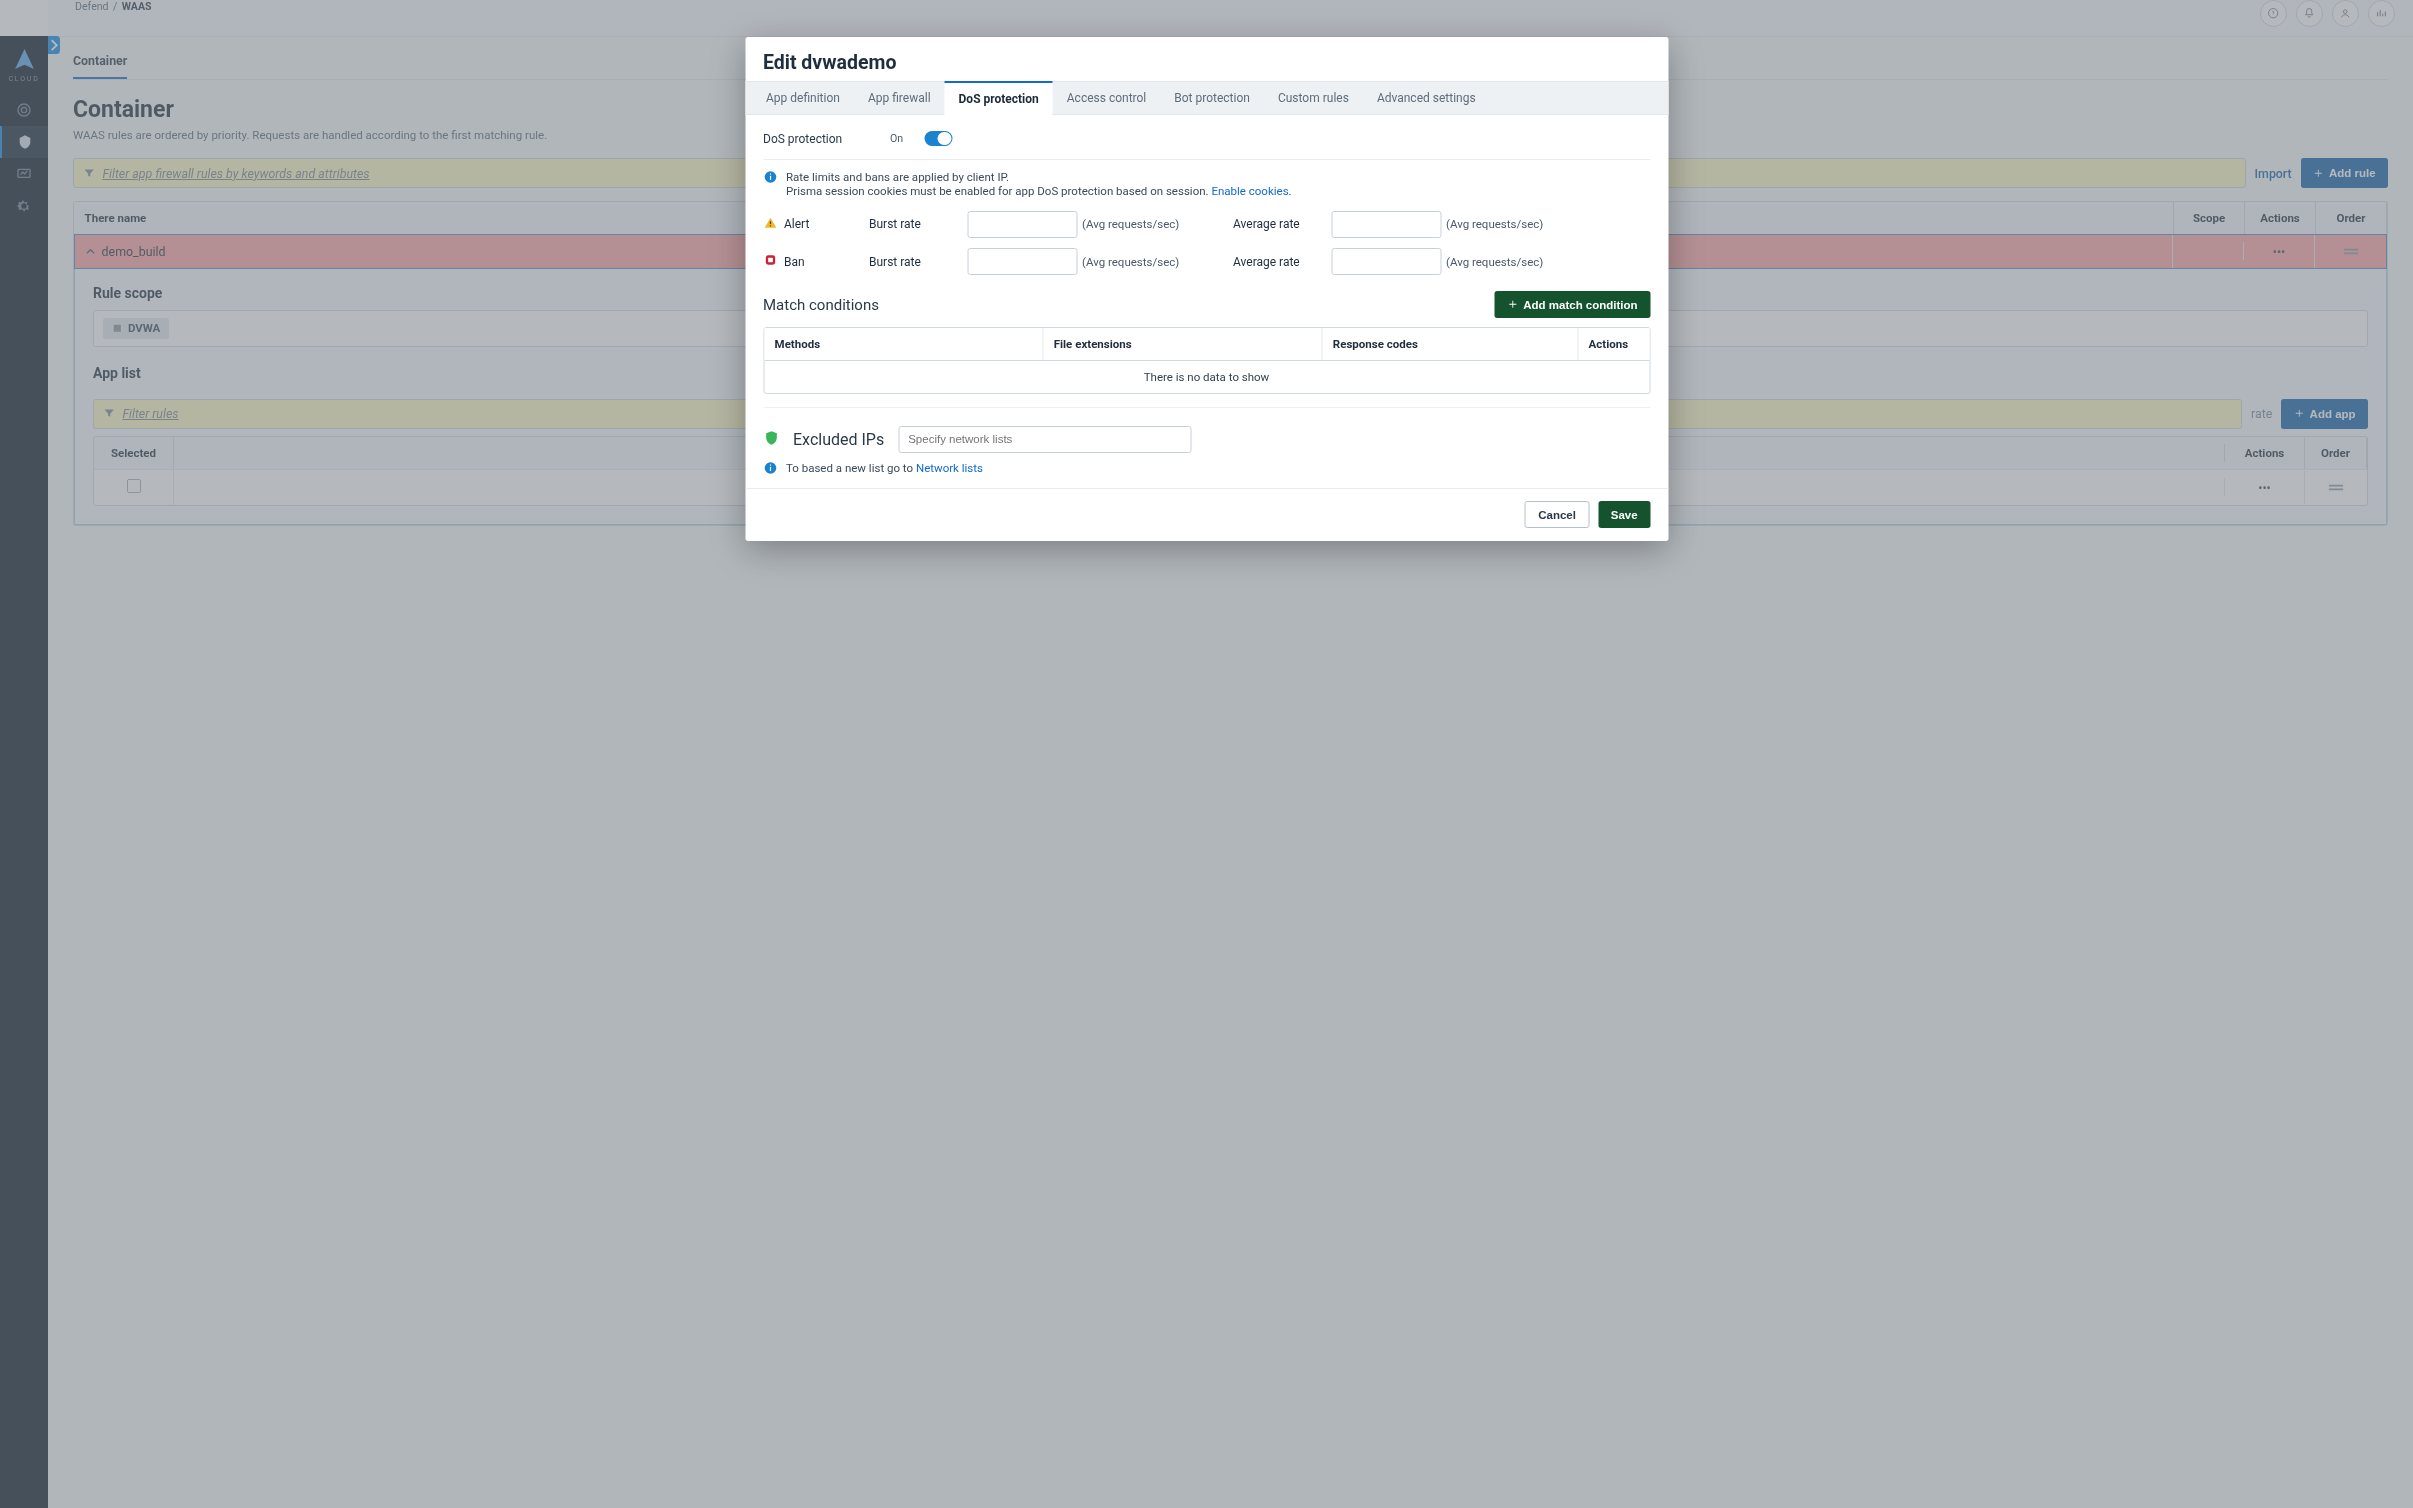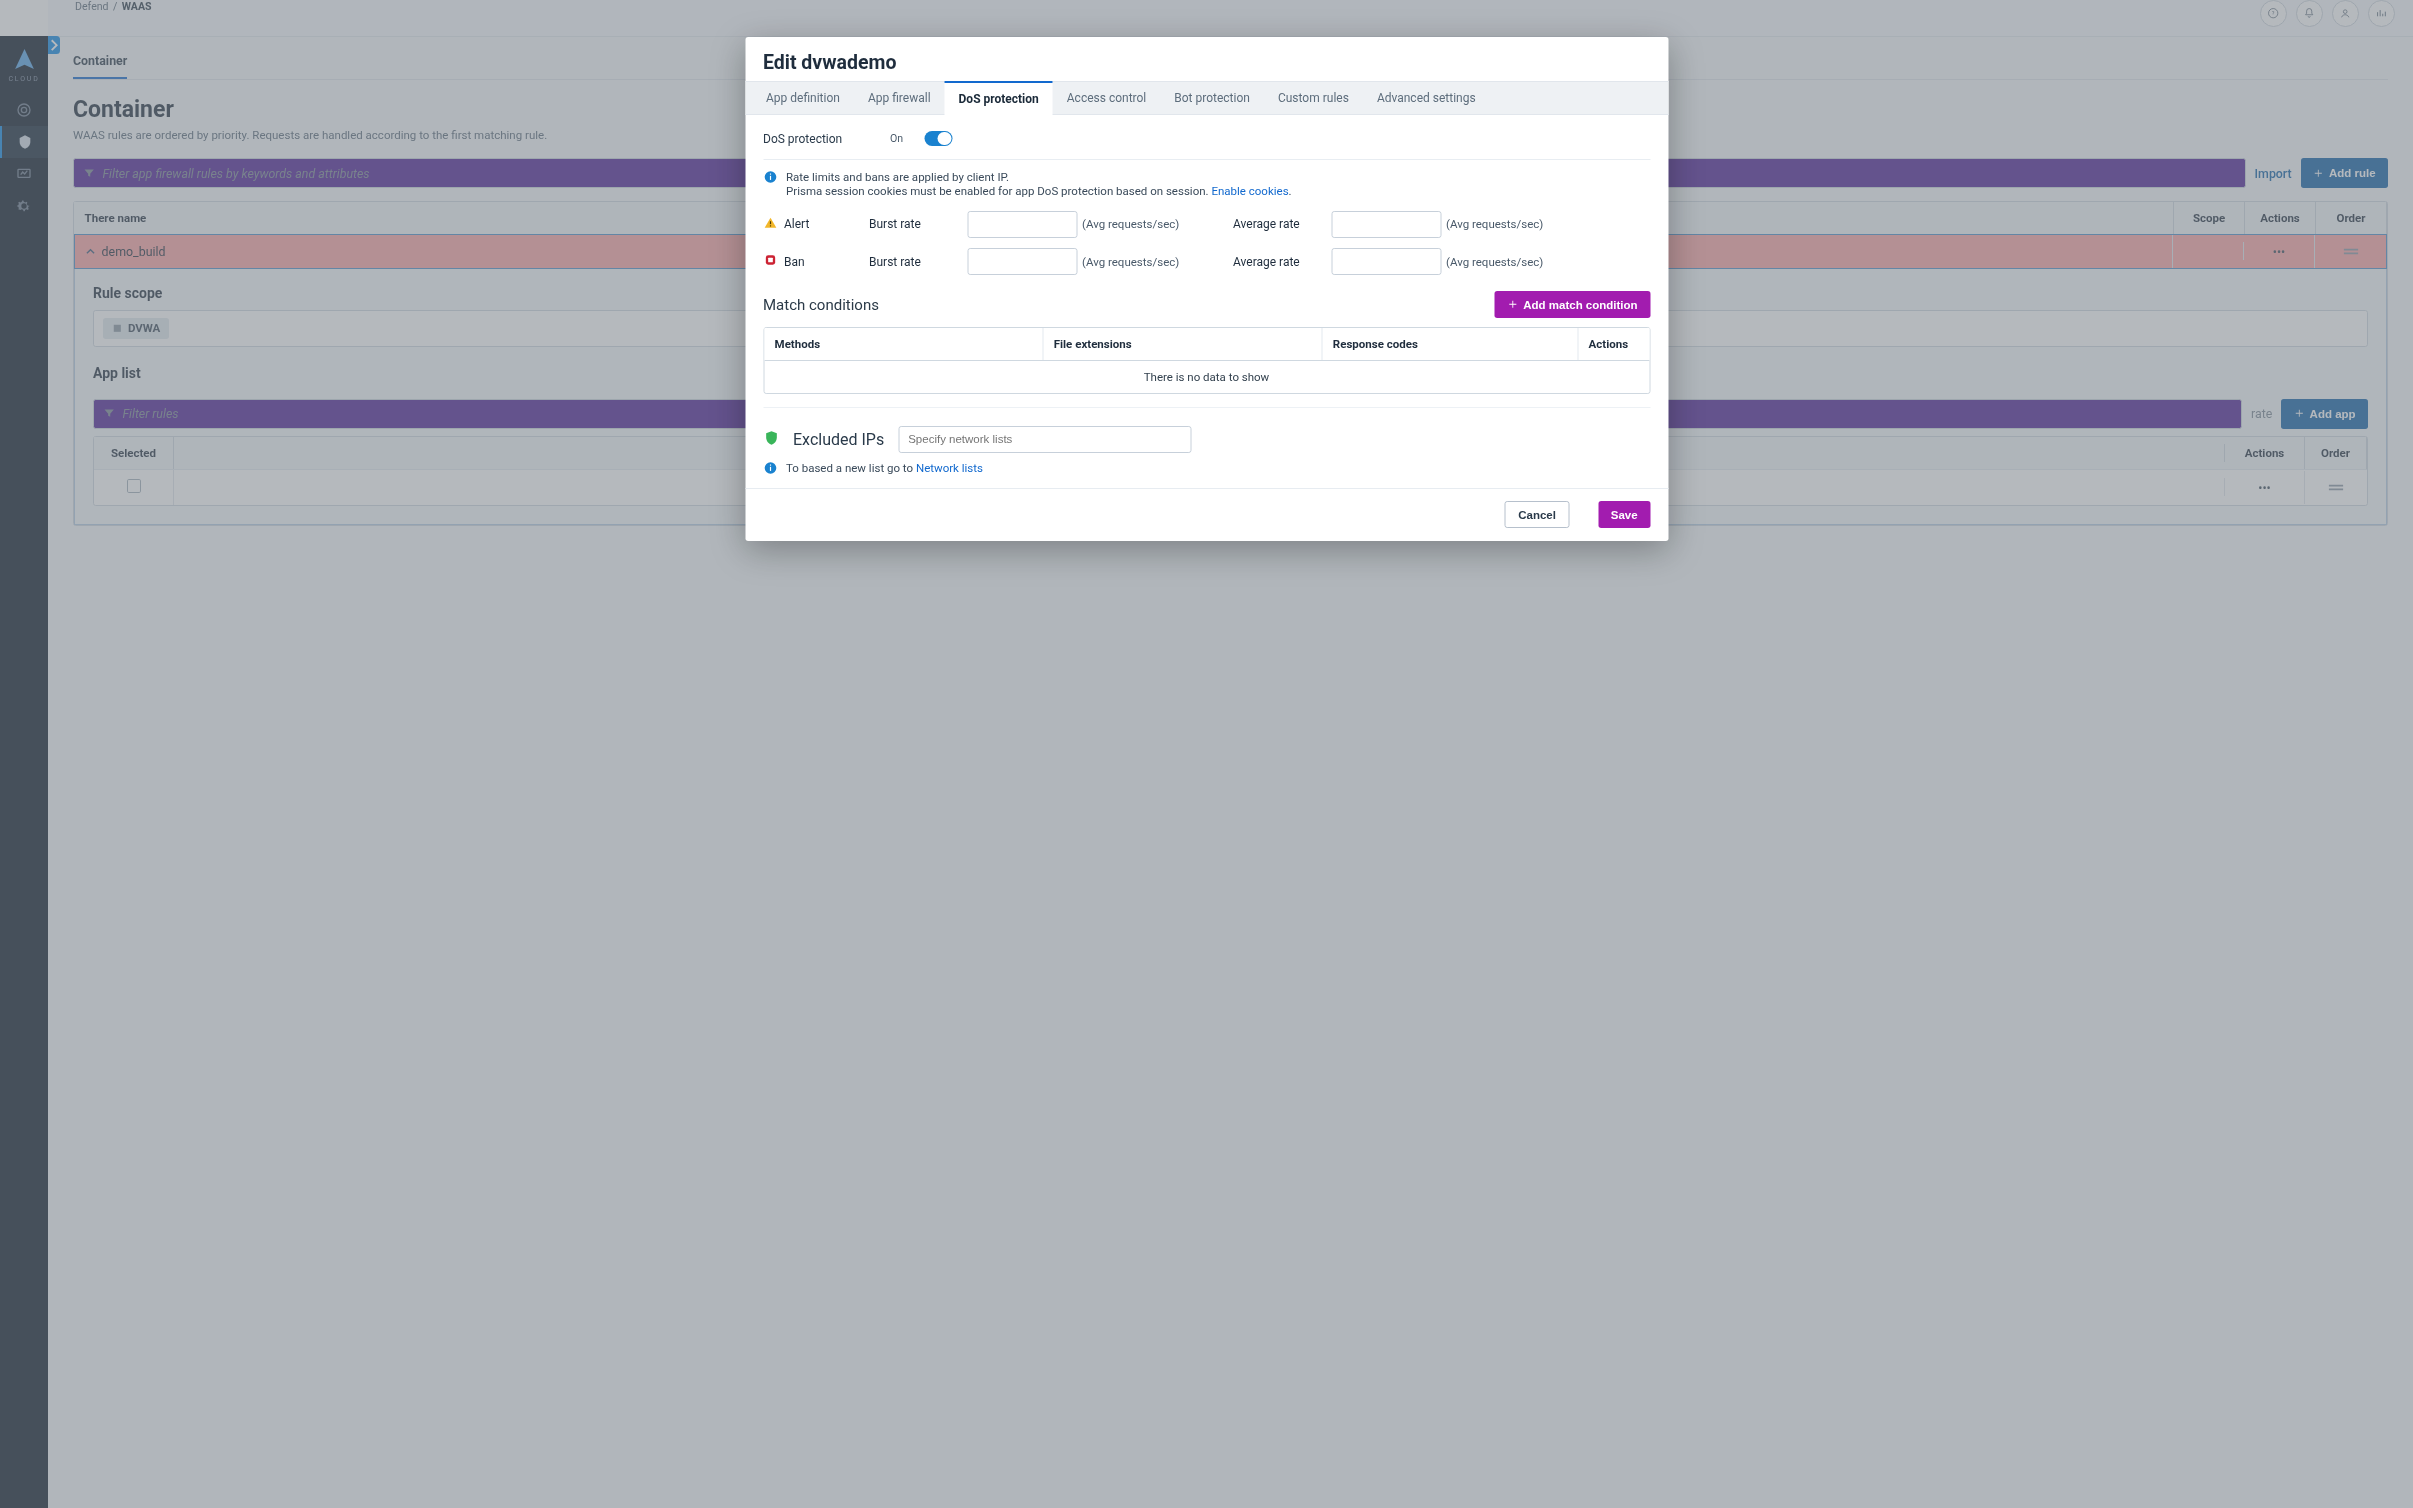--- a/index.html
+++ b/index.html
@@ -89,26 +89,27 @@
   cursor:pointer;
 }
 .page h1 { font-size:23px; font-weight:700; margin-top:16px; }
 .page .subtitle { font-size:11.5px; color:#5a6a7a; margin:5.3px 0 16px; }
 
 .toolbar-row { display:flex; align-items:center; gap:9px; }
 .toolbar-row .filter-box {
   flex:1;
   border:0.9px solid #cbd4dc;
   border-radius:2.7px;
-  background:#4c1d95;
+  background:#fef9c3;
   height:30px;
   display:flex;align-items:center;
   padding:0 9px;
   color:#7a8894;
   font-style:italic;
+  text-decoration:underline;
 }
 .toolbar-row .filter-box svg { width:12.4px;height:12.4px;margin-right:7px;fill:#7a8894; }
 .btn {
   height:30px; padding:0 12.4px;
   border-radius:2.7px;
   font-size:11.5px; font-weight:600;
   display:inline-flex;align-items:center;gap:5.3px;
   cursor:pointer;
   border:none;
 }
@@ -206,21 +207,21 @@
 
 .rate-grid { display:grid; grid-template-columns: 106px 98px 115px 151px 98px 115px 151px; align-items:center; row-gap:10.6px; margin:9px 0 16px; font-size:12px; }
 .rate-grid .icon-label { display:flex;align-items:center;gap:7px; }
 .rate-grid .alert-icon svg { width:14px;height:14px; }
 .rate-grid .ban-icon svg { width:14px;height:14px; }
 .rate-grid input { width:110px; height:27px; border:0.9px solid #c7d0da; border-radius:2.7px; padding:0 7px; font-size:11.5px; }
 .rate-grid .hint { color:#4a5a6a; font-size:11.5px; }
 
 .match-head { display:flex;align-items:center;justify-content:space-between; margin:7px 0 9px; }
 .match-head h3 { font-size:15px; font-weight:400; color:#2b3a48; }
-.btn.blue { background:#a21caf; color:#fff;margin-left:20px; }
+.btn.blue { background:#14532d; color:#fff; }
 
 .match-table { border:0.9px solid #cfd8e0; border-radius:2.7px; }
 .match-table .mthead { display:flex; background:#fff; font-weight:700; font-size:11.5px; border-bottom:0.9px solid #cfd8e0; }
 .match-table .mcell { padding:9px 10.6px; border-right:0.9px solid #e3e9ef; }
 .match-table .mcell:last-child{border-right:none;}
 .match-table .c-methods{ flex:1.1; }
 .match-table .c-ext{ flex:1.1; }
 .match-table .c-codes{ flex:1; }
 .match-table .c-actions{ width:71px; }
 .match-table .empty { text-align:center; padding:9px 0; font-size:11.5px; color:#34424f; }

